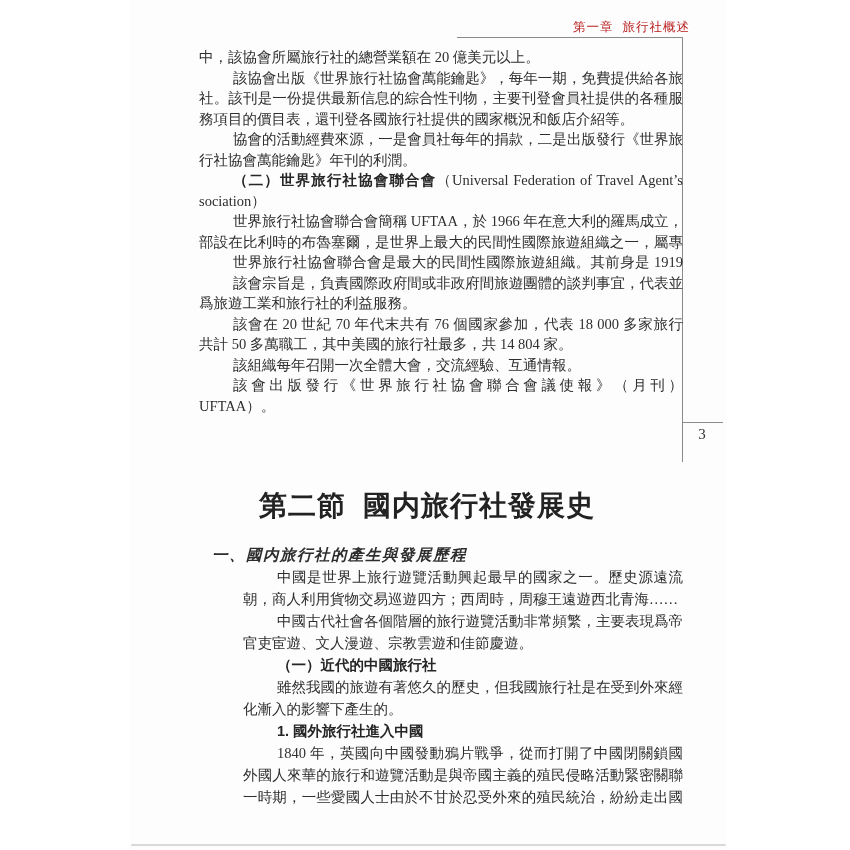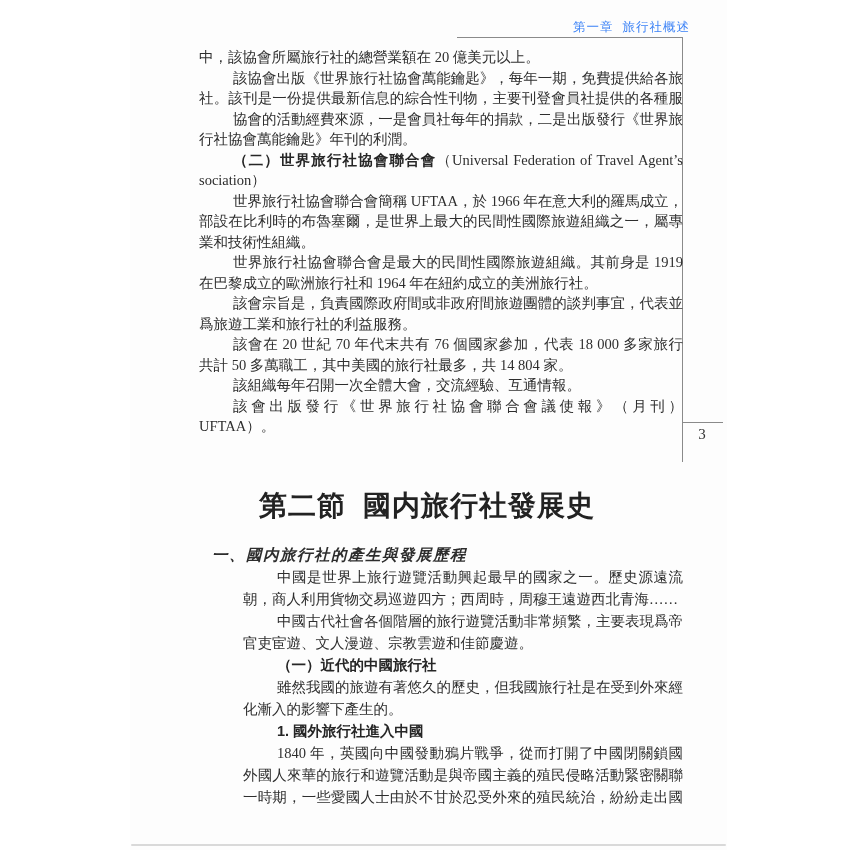--- a/index.html
+++ b/index.html
@@ -5,21 +5,21 @@
   html,body { margin:0; padding:0; background:#ffffff; }
   .stage {
     position:relative; width:850px; height:850px; background:#ffffff;
     font-family:"Liberation Serif","DejaVu Serif",serif; color:#2e2e2e; overflow:hidden;
   }
   .scan { position:absolute; left:130px; top:0; width:597px; height:850px; background:#fdfdfd; }
   .bottom-edge { position:absolute; left:131px; top:844px; width:595px; height:2px; background:#d9d9d9; border-radius:1px; }
 
   .running-head {
     position:absolute; left:400px; top:19px; width:290px; text-align:right;
-    font-size:12.5px; color:#3b82f6; letter-spacing:1px;
+    font-size:12.5px; color:#b91c1c; letter-spacing:1px;
   }
   .rh-title { margin-left:9px; }
   .head-rule { position:absolute; left:457px; top:37px; width:226px; height:1px; background:#8a8a8a; }
   .side-rule { position:absolute; left:682px; top:37px; width:1px; height:425px; background:#8a8a8a; }
   .pn-tick   { position:absolute; left:682px; top:422px; width:41px; height:1px; background:#8a8a8a; }
   .page-num  { position:absolute; left:682px; top:426px; width:40px; text-align:center; font-size:15px; color:#333333; }
 
   .tblock { position:absolute; left:199px; width:484px; font-size:14.5px; color:#2e2e2e; }
   .b1 { top:47px;  line-height:20.5px; }
   .b2 { top:566px; line-height:22px; }
@@ -53,29 +53,28 @@
   </div>
   <div class="head-rule"></div>
   <div class="side-rule"></div>
   <div class="pn-tick"></div>
   <div class="page-num">3</div>
 
   <div id="block1" class="tblock b1">
       <div class="tline">中，該協會所屬旅行社的總營業額在 20 億美元以上。</div>
       <div class="tline indent fill">該協會出版《世界旅行社協會萬能鑰匙》，每年一期，免費提供給各旅行</div>
       <div class="tline fill">社。該刊是一份提供最新信息的綜合性刊物，主要刊登會員社提供的各種服</div>
+      <div class="tline">務項目的價目表，還刊登各國旅行社提供的國家概況和飯店介紹等。</div>
       <div class="tline indent fill">協會的活動經費來源，一是會員社每年的捐款，二是出版發行《世界旅</div>
       <div class="tline">行社協會萬能鑰匙》年刊的利潤。</div>
       <div class="tline indent fill"><span class="hei">（二）世界旅行社協會聯合會</span>（Universal Federation of Travel Agent’s As-</div>
       <div class="tline">sociation）</div>
       <div class="tline indent fill">世界旅行社協會聯合會簡稱 UFTAA，於 1966 年在意大利的羅馬成立，總</div>
       <div class="tline fill">部設在比利時的布魯塞爾，是世界上最大的民間性國際旅遊組織之一，屬專</div>
-      <div class="tline">業和技術性組織。</div>
       <div class="tline indent fill">世界旅行社協會聯合會是最大的民間性國際旅遊組織。其前身是 1919 年</div>
-      <div class="tline">在巴黎成立的歐洲旅行社和 1964 年在紐約成立的美洲旅行社。</div>
       <div class="tline indent fill">該會宗旨是，負責國際政府間或非政府間旅遊團體的談判事宜，代表並</div>
       <div class="tline">爲旅遊工業和旅行社的利益服務。</div>
       <div class="tline indent fill">該會在 20 世紀 70 年代末共有 76 個國家參加，代表 18 000 多家旅行社，</div>
       <div class="tline">共計 50 多萬職工，其中美國的旅行社最多，共 14 804 家。</div>
       <div class="tline indent">該組織每年召開一次全體大會，交流經驗、互通情報。</div>
       <div class="tline indent fill">該會出版發行《世界旅行社協會聯合會議使報》（月刊）（COURRIER</div>
       <div class="tline">UFTAA）。</div>
     </div>
 
   <div class="section-heading">

